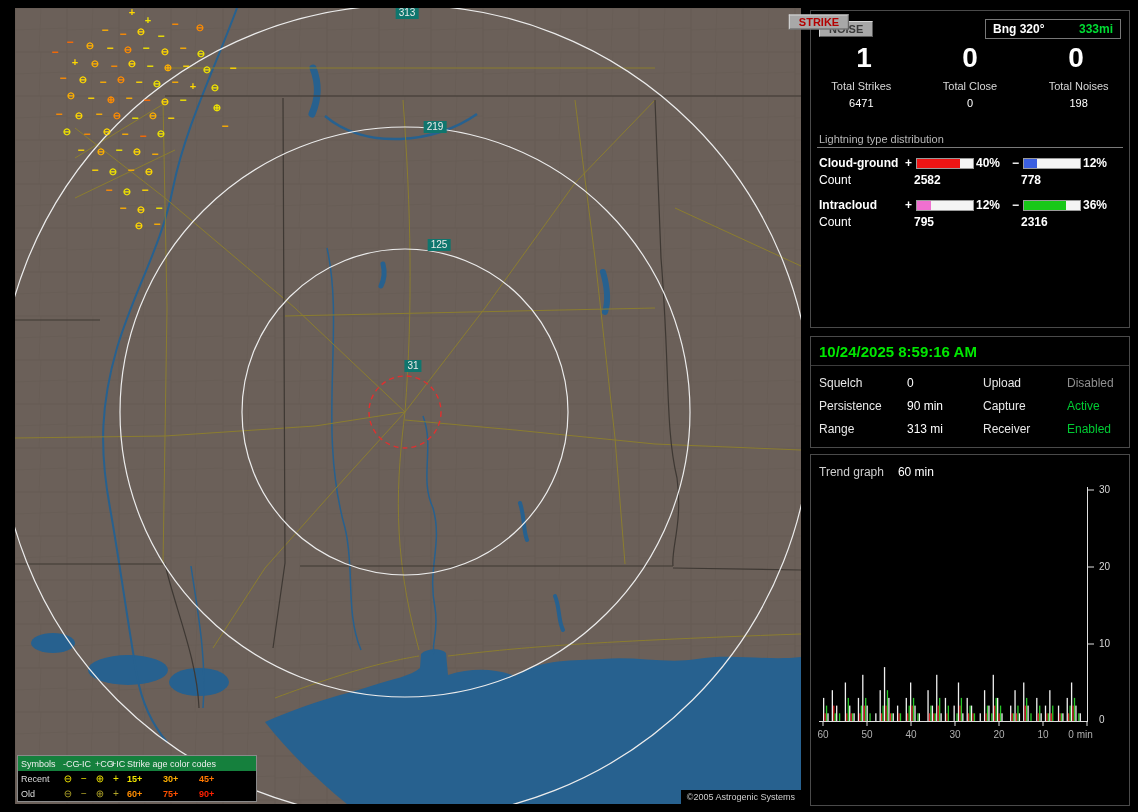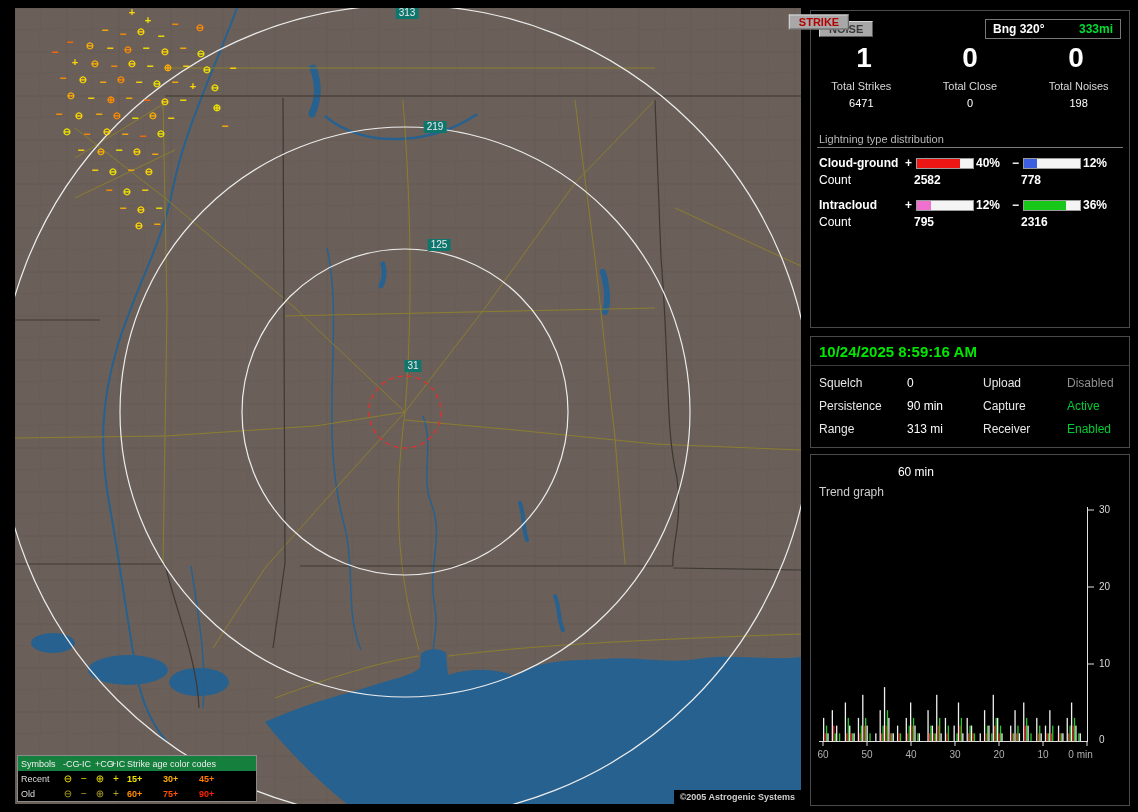--- a/index.html
+++ b/index.html
@@ -17,21 +17,21 @@
   .ring-label{position:absolute;transform:translateX(-50%);color:#ececec;font-size:10px;background:#0f766e;padding:0 3px;z-index:5;line-height:12px;}
   .rl0{left:392px;top:-1px}.rl1{left:420px;top:113px}.rl2{left:424px;top:231px}.rl3{left:398px;top:352px}
   
   .legend{position:absolute;left:2px;top:747px;width:238px;background:#000;border:1px solid #8a8a8a;z-index:6;font-size:9px;color:#ddd;}
   .legend-row{display:grid;grid-template-columns:42px 16px 16px 16px 16px 36px 36px 36px;align-items:center;height:15px;}
   .legend-row.hdr{background:#15803d;color:#eee;}
   .legend-row .cell{padding-left:3px;white-space:nowrap;}
   .legend-row .sym{font-size:10px;text-align:center;padding-left:0;}
   .legend-row .age{font-weight:bold;}
   .age-title{grid-column:6/9;}
-  .copyright{position:absolute;right:0;bottom:0;background:#000;color:#cfcfcf;font-size:9px;padding:2px 6px;z-index:6;font-weight:bold;}
+  .copyright{position:absolute;right:0;bottom:0;background:#000;color:#cfcfcf;font-size:9px;padding:2px 6px;z-index:6;}
   
   .panel{position:absolute;left:810px;width:320px;background:#000;border:1px solid #4a4a4a;box-sizing:border-box;}
   #panel1{top:10px;height:318px;}
   #panel2{top:336px;height:112px;}
   #panel3{top:454px;height:352px;}
   .btn-row{display:flex;align-items:center;gap:6px;padding:8px 8px 0 8px;}
   .gray-btn{background:#a8a8a8;border:1px solid;border-color:#d8d8d8 #5a5a5a #5a5a5a #d8d8d8;
     font-family:"Liberation Sans", sans-serif;font-size:11px;font-weight:bold;padding:1px 9px;cursor:default;}
   .gray-btn.strike{color:#b40000;}
   .gray-btn.noise{color:#3a3a3a;}
@@ -62,21 +62,21 @@
   
   .date-hdr{color:#00e800;font-size:15px;font-weight:bold;padding:6px 8px 5px 8px;border-bottom:1px solid #3c3c3c;}
   .status-grid{display:grid;grid-template-columns:88px 76px 84px 1fr;padding:10px 8px;row-gap:9px;font-size:12px;}
   .status-grid .lbl{color:#e8e8e8;}
   .status-grid .val{color:#fff;}
   
   .info-grid{display:grid;grid-template-columns:84px 80px 82px 1fr;padding:9px 8px 0 8px;row-gap:8px;font-size:12px;}
   .info-grid .lbl{color:#a8a8a8;}
   .info-grid .val{color:#fff;}
   .trend-lbl-row{display:flex;gap:14px;padding:10px 8px 0 8px;font-size:12px;}
-  .trend-lbl-row .lbl{color:#cfcfcf;margin-top:20px;}
+  .trend-lbl-row .lbl{color:#cfcfcf;}
   .trend-lbl-row .val{color:#fff;}
   .graph{position:relative;margin:8px 8px 0 8px;height:262px;}
   .graph svg{position:absolute;left:0;top:0;}
   .yt{position:absolute;left:280px;font-size:10px;color:#d8d8d8;}
   .yt0{top:-3px}.yt1{top:74px}.yt2{top:151px}.yt3{top:227px}
   .xt{position:absolute;top:242px;font-size:10px;color:#b0b0b0;transform:translateX(-50%);white-space:nowrap;}
   .xt0{left:4px}.xt1{left:48px}.xt2{left:92px}.xt3{left:136px}.xt4{left:180px}.xt5{left:224px}.xt6{left:264px;transform:translateX(-60%);}
 </style>
 </head>
 <body>

